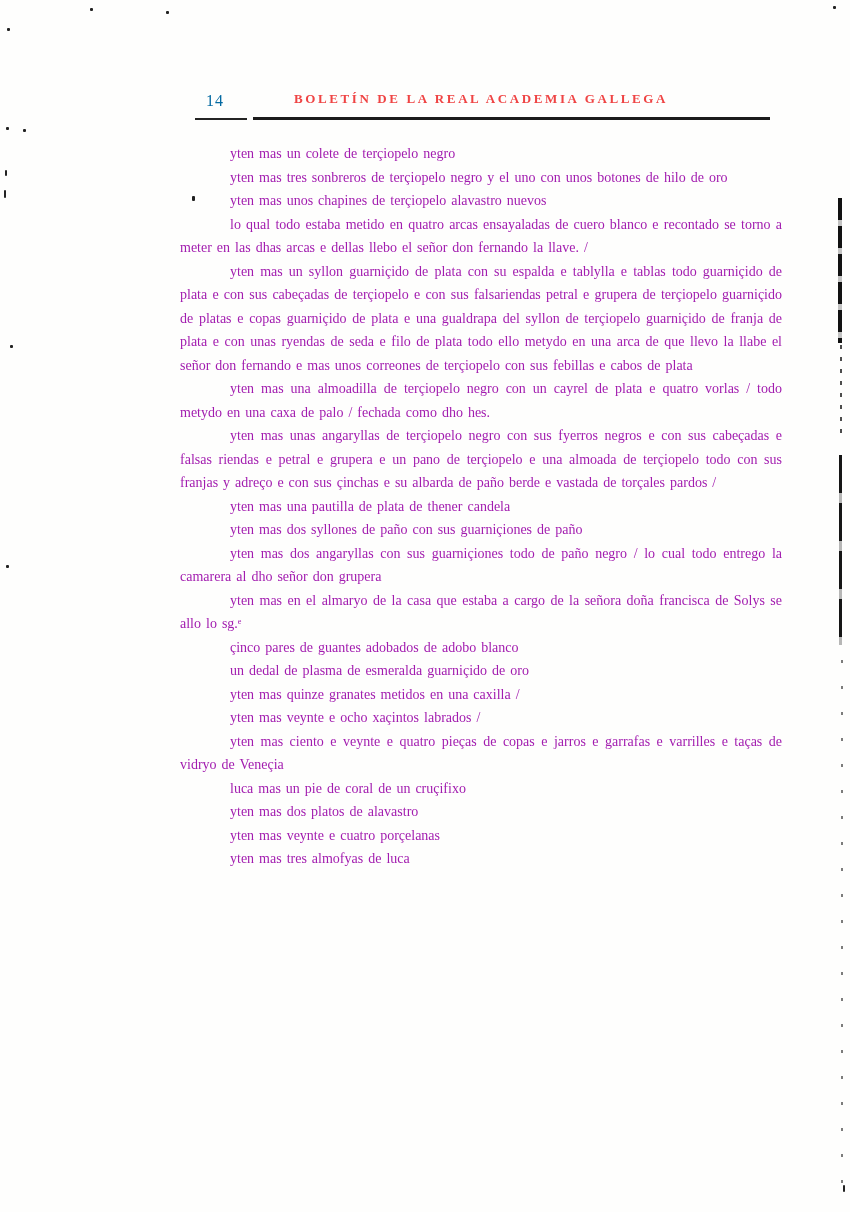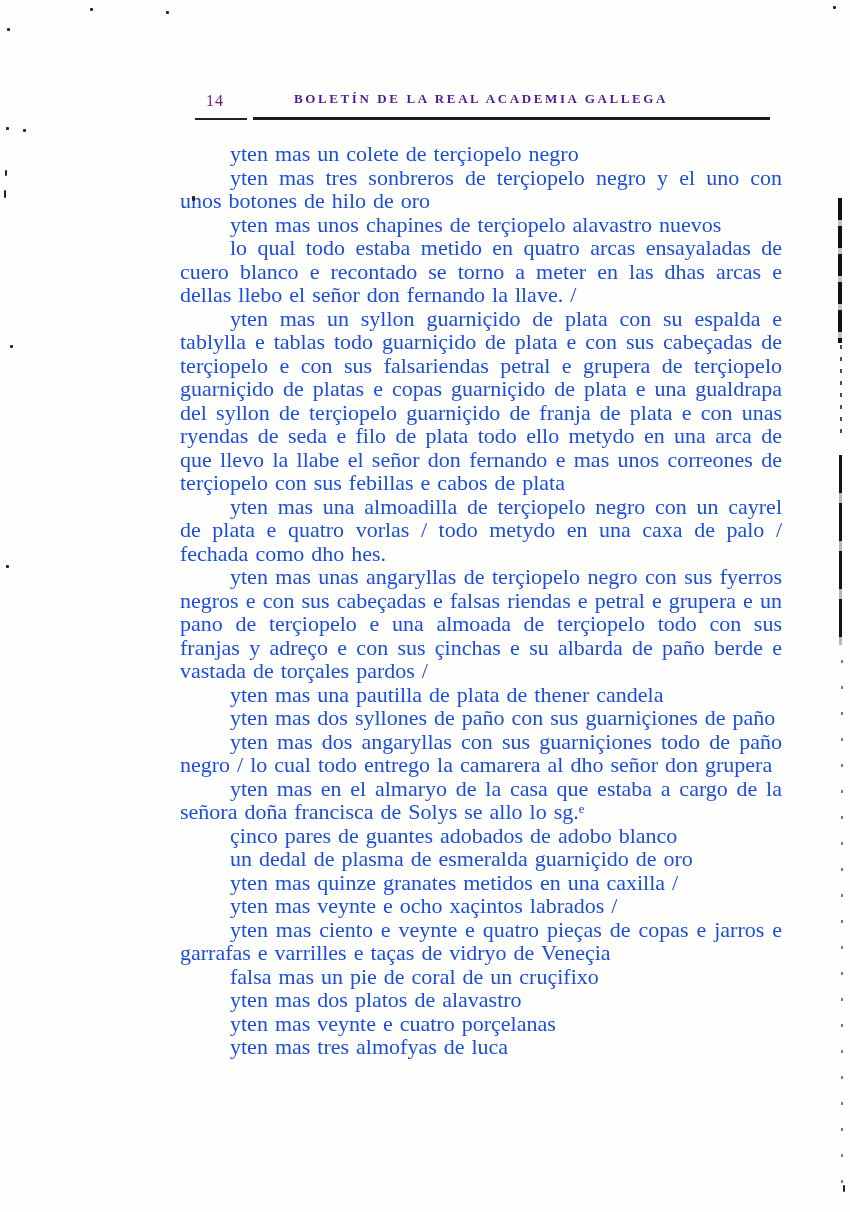--- a/index.html
+++ b/index.html
@@ -8,42 +8,42 @@
     width: 850px;
     height: 1212px;
     background: #fefefd;
     overflow: hidden;
     font-family: "Liberation Serif", "DejaVu Serif", serif;
     color: #191919;
   }
   .scan-header { position: absolute; top: 91px; left: 180px; width: 602px; height: 20px; }
   .pagenum {
     position: absolute; left: 26px; top: 1px;
-    font-size: 16px; letter-spacing: 1px; color: #701a75;
+    font-size: 16px; letter-spacing: 1px; color: #0369a1;
   }
   .htitle {
     position: absolute; left: 0; right: 0; top: 0;
     text-align: center;
     font-size: 13px; font-weight: bold; letter-spacing: 2.6px;
-    color: #4c1d95;
+    color: #ef4444;
     white-space: nowrap;
   }
   .rule-a { position: absolute; left: 195px; top: 118px; width: 52px; height: 2px; background: #242424; }
   .rule-b { position: absolute; left: 253px; top: 117px; width: 517px; height: 2.5px; background: #1c1c1c; }
 
   .doc-body {
     position: absolute; top: 142px; left: 180px; width: 602px;
   }
   .para {
     margin: 0;
     text-indent: 50px;
     text-align: justify;
-    font-size: 22px;
+    font-size: 14px;
     line-height: 23.5px;
-    color: #1d4ed8;
+    color: #a21caf;
     word-spacing: 1.5px;
   }
 
   
   .edge-streak-1 { position: absolute; left: 838px; top: 198px; width: 4px; height: 145px;
     background: repeating-linear-gradient(to bottom, #111 0 22px, rgba(17,17,17,0.25) 22px 28px); }
   .edge-streak-2 { position: absolute; left: 840px; top: 345px; width: 2px; height: 90px;
     background: repeating-linear-gradient(to bottom, rgba(17,17,17,0.75) 0 4px, transparent 4px 12px); }
   .edge-streak-3 { position: absolute; left: 839px; top: 455px; width: 3px; height: 190px;
     background: repeating-linear-gradient(to bottom, #151515 0 38px, rgba(17,17,17,0.3) 38px 48px); }
@@ -74,21 +74,21 @@
       <p class="para">yten mas unas angaryllas de terçiopelo negro con sus fyerros negros e con sus cabeçadas e falsas riendas e petral e grupera e un pano de terçiopelo e una almoada de terçiopelo todo con sus franjas y adreço e con sus çinchas e su albarda de paño berde e vastada de torçales pardos /</p>
       <p class="para">yten mas una pautilla de plata de thener candela</p>
       <p class="para">yten mas dos syllones de paño con sus guarniçiones de paño</p>
       <p class="para">yten mas dos angaryllas con sus guarniçiones todo de paño negro / lo cual todo entrego la camarera al dho señor don grupera</p>
       <p class="para">yten mas en el almaryo de la casa que estaba a cargo de la señora doña francisca de Solys se allo lo sg.ᵉ</p>
       <p class="para">çinco pares de guantes adobados de adobo blanco</p>
       <p class="para">un dedal de plasma de esmeralda guarniçido de oro</p>
       <p class="para">yten mas quinze granates metidos en una caxilla /</p>
       <p class="para">yten mas veynte e ocho xaçintos labrados /</p>
       <p class="para">yten mas ciento e veynte e quatro pieças de copas e jarros e garrafas e varrilles e taças de vidryo de Veneçia</p>
-      <p class="para">falsa mas un pie de coral de un cruçifixo</p>
+      <p class="para">luca mas un pie de coral de un cruçifixo</p>
       <p class="para">yten mas dos platos de alavastro</p>
       <p class="para">yten mas veynte e cuatro porçelanas</p>
       <p class="para">yten mas tres almofyas de luca</p>
     </main>
 
   <div class="edge-streak-1"></div>
   <div class="edge-streak-2"></div>
   <div class="edge-streak-3"></div>
   <div class="edge-streak-4"></div>
 

